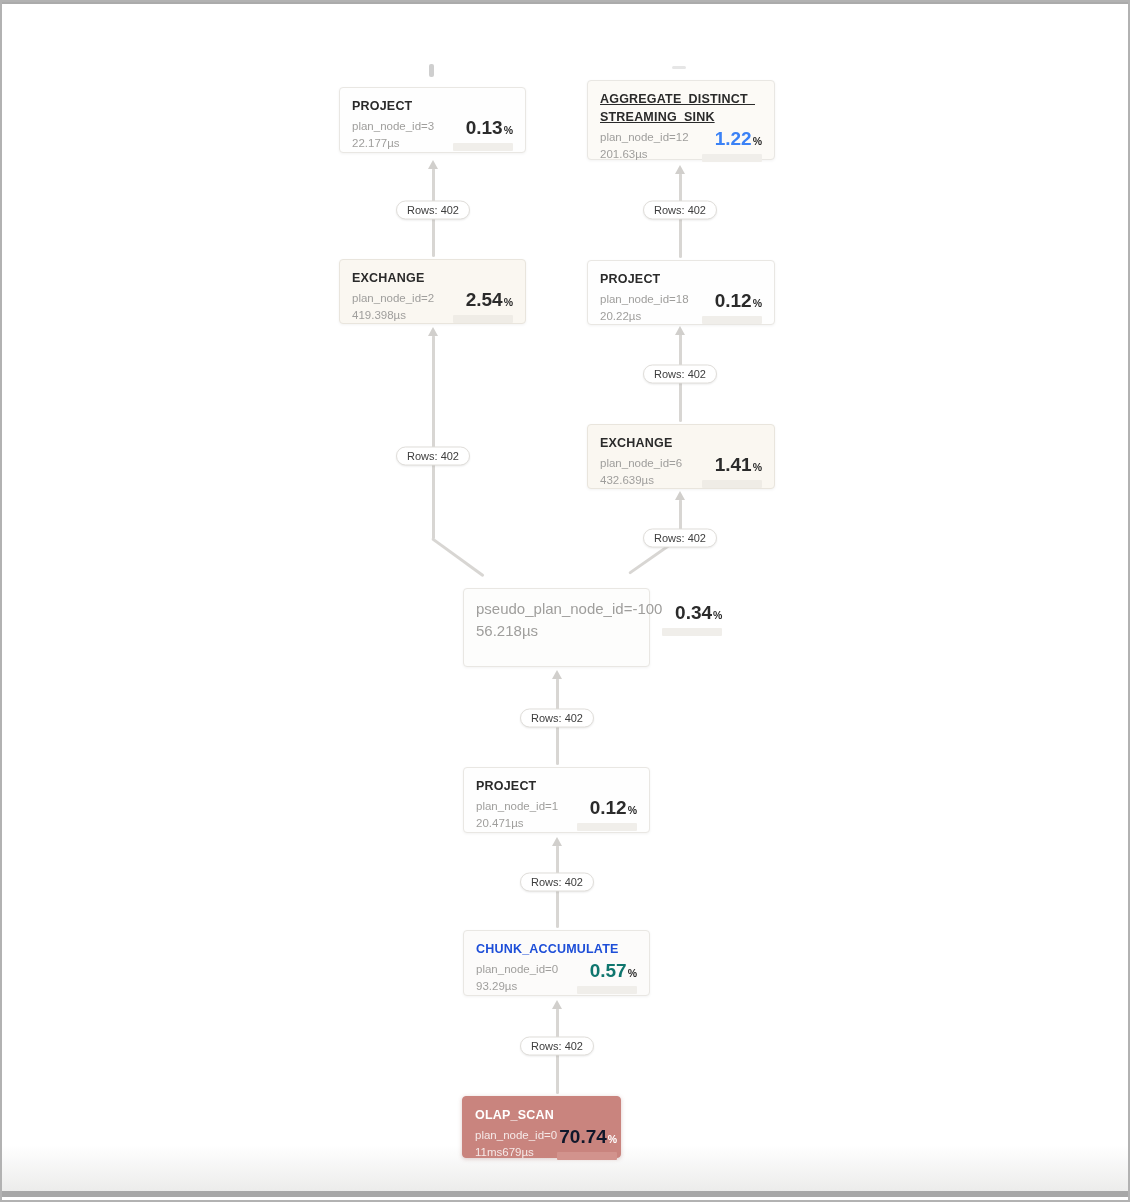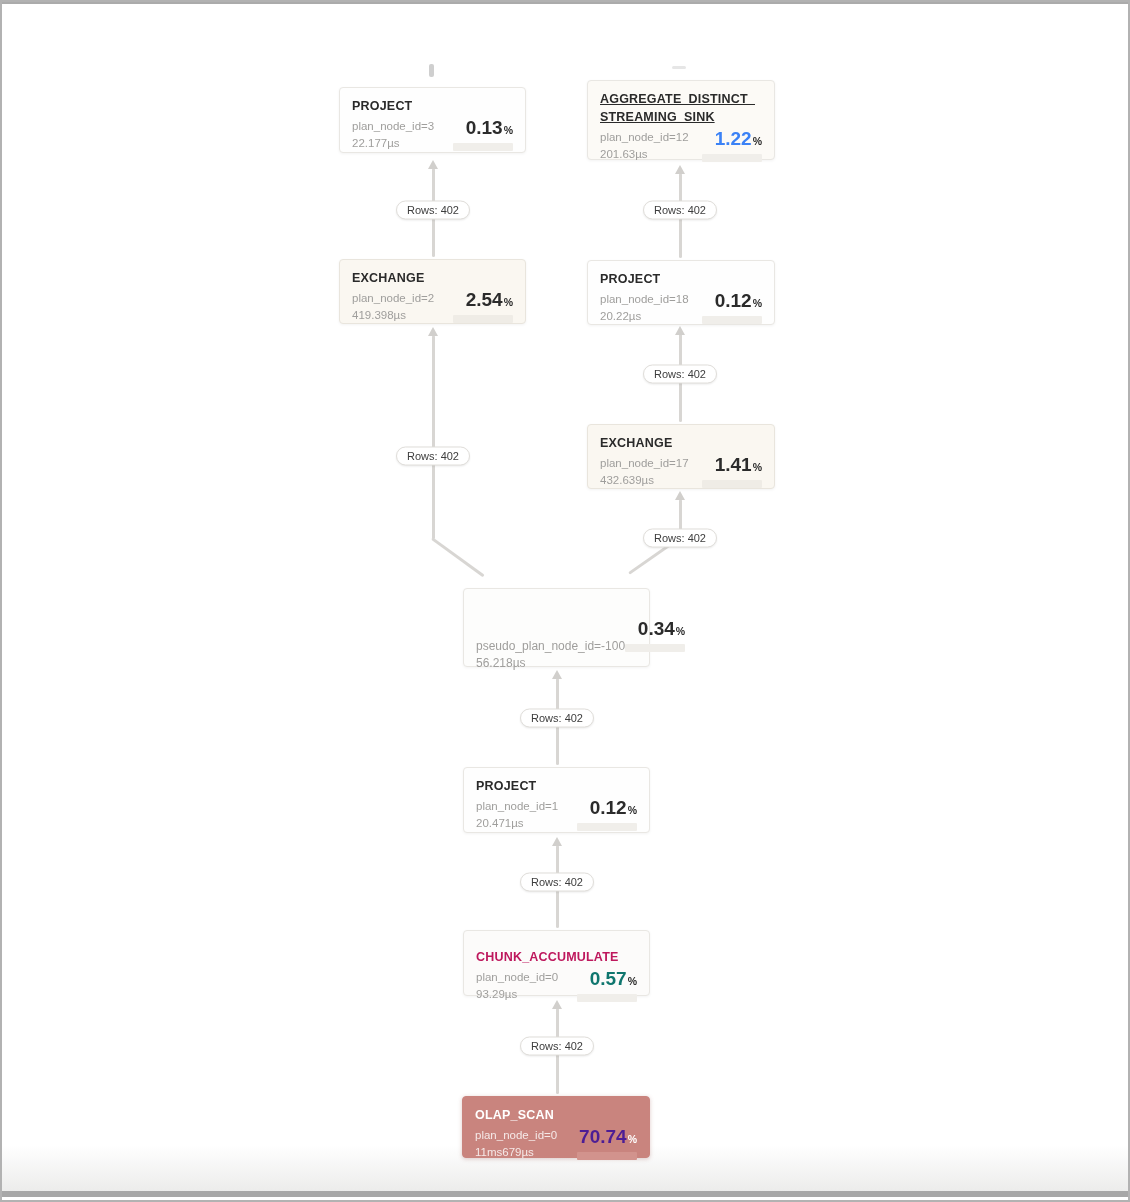--- a/index.html
+++ b/index.html
@@ -134,33 +134,33 @@
         <div class="pct-line"><span class="pct-value" style="color: rgb(43, 43, 43);">0.12</span><span class="pct-suffix" style="color: rgb(43, 43, 43);">%</span></div>
         <div class="pct-bar" style="background-color: rgb(240, 238, 234);"></div>
       </div>
     </div>
   </div>
 
   <div class="node" style="left: 585px; top: 422px; width: 188px; height: 65px; background-color: rgb(250, 247, 241); border-color: rgb(233, 229, 221);">
     <div class="node-title" style="color: rgb(42, 42, 42);">EXCHANGE</div>
     <div class="node-body">
       <div class="node-meta" style="color: rgb(159, 158, 156);">
-        <div>plan_node_id=17</div>
+        <div>plan_node_id=6</div>
         <div>432.639µs</div>
       </div>
       <div class="node-pct">
         <div class="pct-line"><span class="pct-value" style="color: rgb(43, 43, 43);">1.41</span><span class="pct-suffix" style="color: rgb(43, 43, 43);">%</span></div>
         <div class="pct-bar" style="background-color: rgb(239, 236, 230);"></div>
       </div>
     </div>
   </div>
 
   <div class="node" style="left: 461px; top: 586px; width: 187px; height: 79px; background-color: rgb(253, 253, 252); border-color: rgb(233, 231, 227);">
     <div class="node-body">
-      <div class="node-meta" style="font-size: 12px; color: rgb(159, 158, 156); margin-top: 40px;">
+      <div class="node-meta" style="font-size: 15px; color: rgb(159, 158, 156);">
         <div>pseudo_plan_node_id=-100</div>
         <div>56.218µs</div>
       </div>
       <div class="node-pct">
         <div class="pct-line"><span class="pct-value" style="color: rgb(43, 43, 43);">0.34</span><span class="pct-suffix" style="color: rgb(43, 43, 43);">%</span></div>
         <div class="pct-bar" style="background-color: rgb(240, 238, 234);"></div>
       </div>
     </div>
   </div>
 
@@ -172,42 +172,42 @@
         <div>20.471µs</div>
       </div>
       <div class="node-pct">
         <div class="pct-line"><span class="pct-value" style="color: rgb(43, 43, 43);">0.12</span><span class="pct-suffix" style="color: rgb(43, 43, 43);">%</span></div>
         <div class="pct-bar" style="background-color: rgb(240, 238, 234);"></div>
       </div>
     </div>
   </div>
 
   <div class="node" style="left: 461px; top: 928px; width: 187px; height: 66px; background-color: rgb(252, 251, 250); border-color: rgb(233, 231, 227);">
-    <div class="node-title" style="color: #be185d; margin-top: 8px;">CHUNK_ACCUMULATE</div>
+    <div class="node-title" style="color: #1d4ed8;">CHUNK_ACCUMULATE</div>
     <div class="node-body">
       <div class="node-meta" style="color: rgb(159, 158, 156);">
         <div>plan_node_id=0</div>
         <div>93.29µs</div>
       </div>
       <div class="node-pct">
         <div class="pct-line"><span class="pct-value" style="color: #0f766e;">0.57</span><span class="pct-suffix" style="color: rgb(43, 43, 43);">%</span></div>
         <div class="pct-bar" style="background-color: rgb(240, 238, 234);"></div>
       </div>
     </div>
   </div>
 
-  <div class="node" style="left: 460px; top: 1094px; width: 188px; height: 62px; box-shadow: rgba(150, 80, 75, 0.3) 0px 1px 4px; background-color: rgb(201, 132, 126); border-color: rgb(201, 132, 126);">
+  <div class="node" style="left: 460px; top: 1094px; width: 159px; height: 62px; box-shadow: rgba(150, 80, 75, 0.3) 0px 1px 4px; background-color: rgb(201, 132, 126); border-color: rgb(201, 132, 126);">
     <div class="node-title" style="color: rgb(255, 255, 255);">OLAP_SCAN</div>
     <div class="node-body">
       <div class="node-meta" style="color: rgba(255, 255, 255, 0.82);">
         <div>plan_node_id=0</div>
         <div>11ms679µs</div>
       </div>
       <div class="node-pct">
-        <div class="pct-line"><span class="pct-value" style="color: #4c1d95;">70.74</span><span class="pct-suffix" style="color: rgb(255, 255, 255);">%</span></div>
+        <div class="pct-line"><span class="pct-value" style="color: #0f172a;">70.74</span><span class="pct-suffix" style="color: rgb(255, 255, 255);">%</span></div>
         <div class="pct-bar" style="background-color: rgb(210, 147, 141);"></div>
       </div>
     </div>
   </div>
 
   <div class="bottom-fade"></div>
   <div class="bottom-bar"></div>
 </div>
 
 </body></html>

